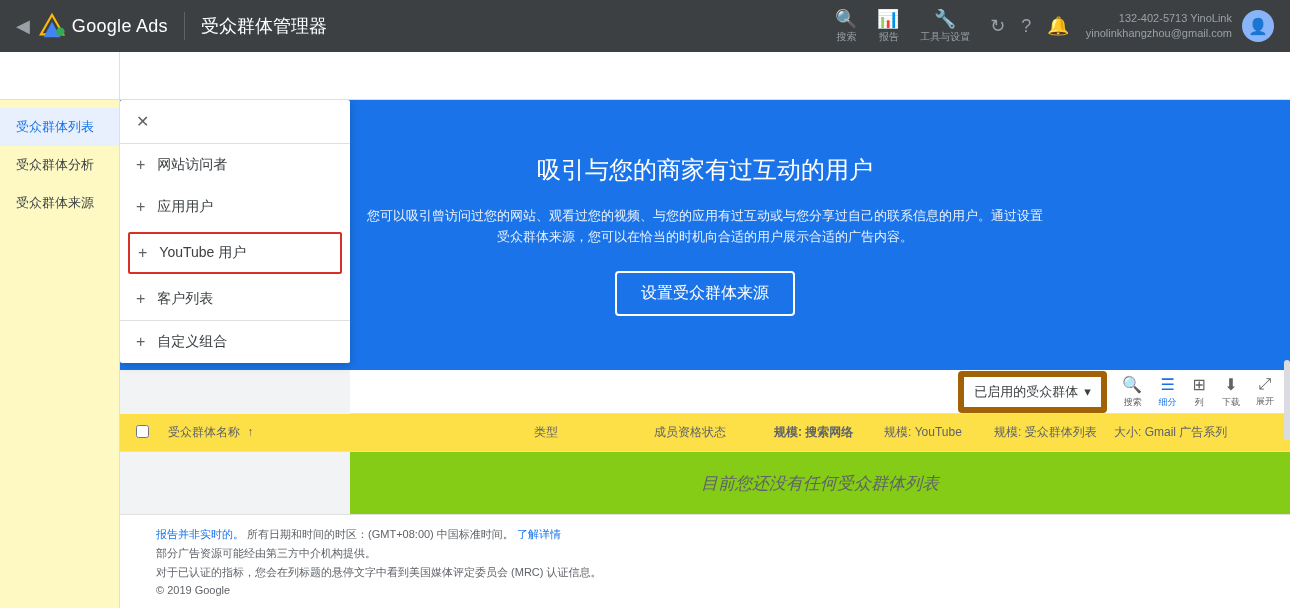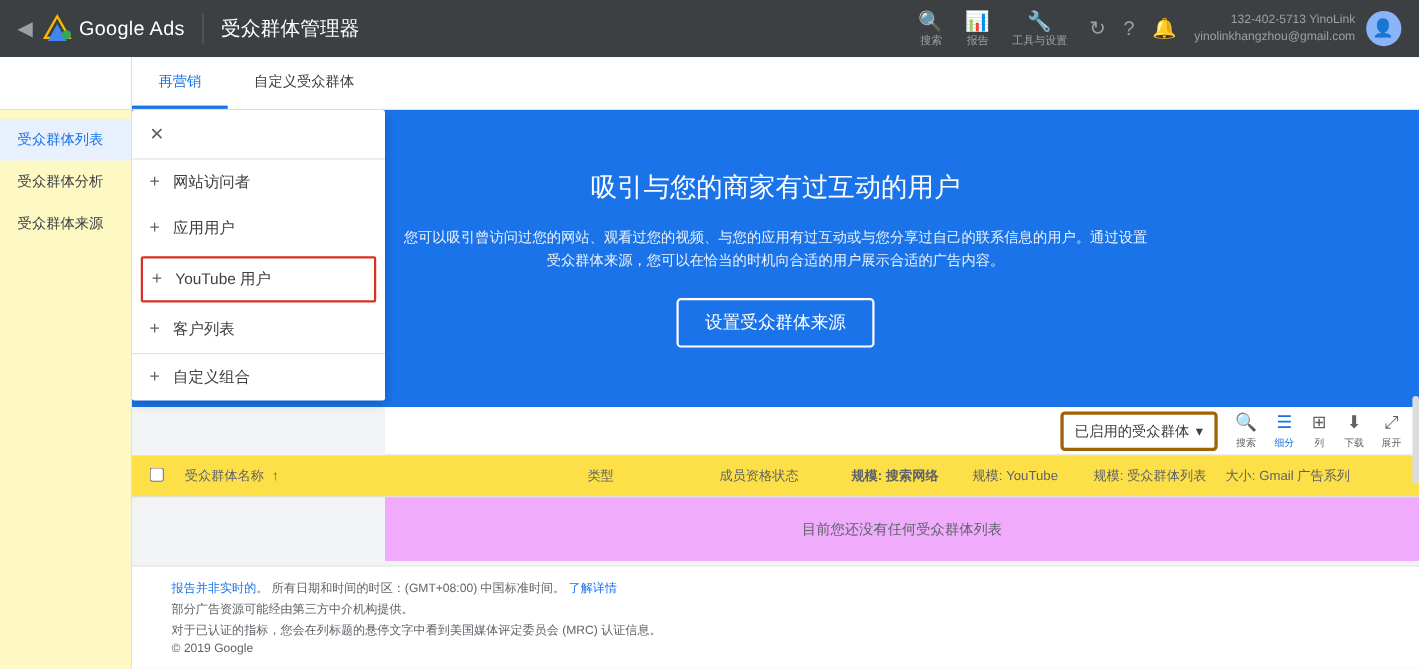--- a/index.html
+++ b/index.html
@@ -262,21 +262,21 @@
       gap: 16px;
       margin-left: 230px;
     }
     .filter-dropdown {
       display: flex;
       align-items: center;
       gap: 6px;
       font-size: 13px;
       color: #3c4043;
       cursor: pointer;
-      border: 3px solid #a16207;
+      border: 6px solid #a16207;
       padding: 6px 10px;
       border-radius: 4px;
     }
     .toolbar-icons {
       display: flex;
       align-items: center;
       gap: 16px;
     }
     .toolbar-icon-item {
       display: flex;
@@ -312,24 +312,25 @@
     .th-status { width: 120px; }
     .th-search { width: 110px; font-weight: bold; }
     .th-youtube { width: 110px; }
     .th-display { width: 120px; }
     .th-size { width: 160px; }
     .sort-arrow { margin-left: 4px; }
 
     .table-empty {
       padding: 20px;
       text-align: center;
-      font-size: 13px;
+      font-size: 17px;
       color: #5f6368;
-      background: #f0abfc;
+      background: #84cc16;
       margin-left: 230px;
+      font-style: italic;
     }
 
     
     .footer {
       background: white;
       padding: 12px 16px 8px;
       margin-left: 0;
       font-size: 11px;
       color: #5f6368;
       border-top: 1px solid #e0e0e0;
@@ -399,28 +400,20 @@
     <div class="user-text">
       <div>132-402-5713 YinoLink</div>
       <div>yinolinkhangzhou@gmail.com</div>
     </div>
     <div class="avatar">👤</div>
   </div>
 </div>
 
 <div class="sec-nav">
   <div class="sec-nav-left"></div>
-  <div class="sec-nav-tabs">
-    <div class="sec-tab active">
-      <span>再营销</span>
-    </div>
-    <div class="sec-tab">
-      <span>自定义受众群体</span>
-    </div>
-  </div>
 </div>
 
 <div class="main-layout">
 
   <div class="sidebar">
     <div class="sidebar-item active">
       <span>受众群体列表</span>
     </div>
     <div class="sidebar-item">
       <span>受众群体分析</span>

